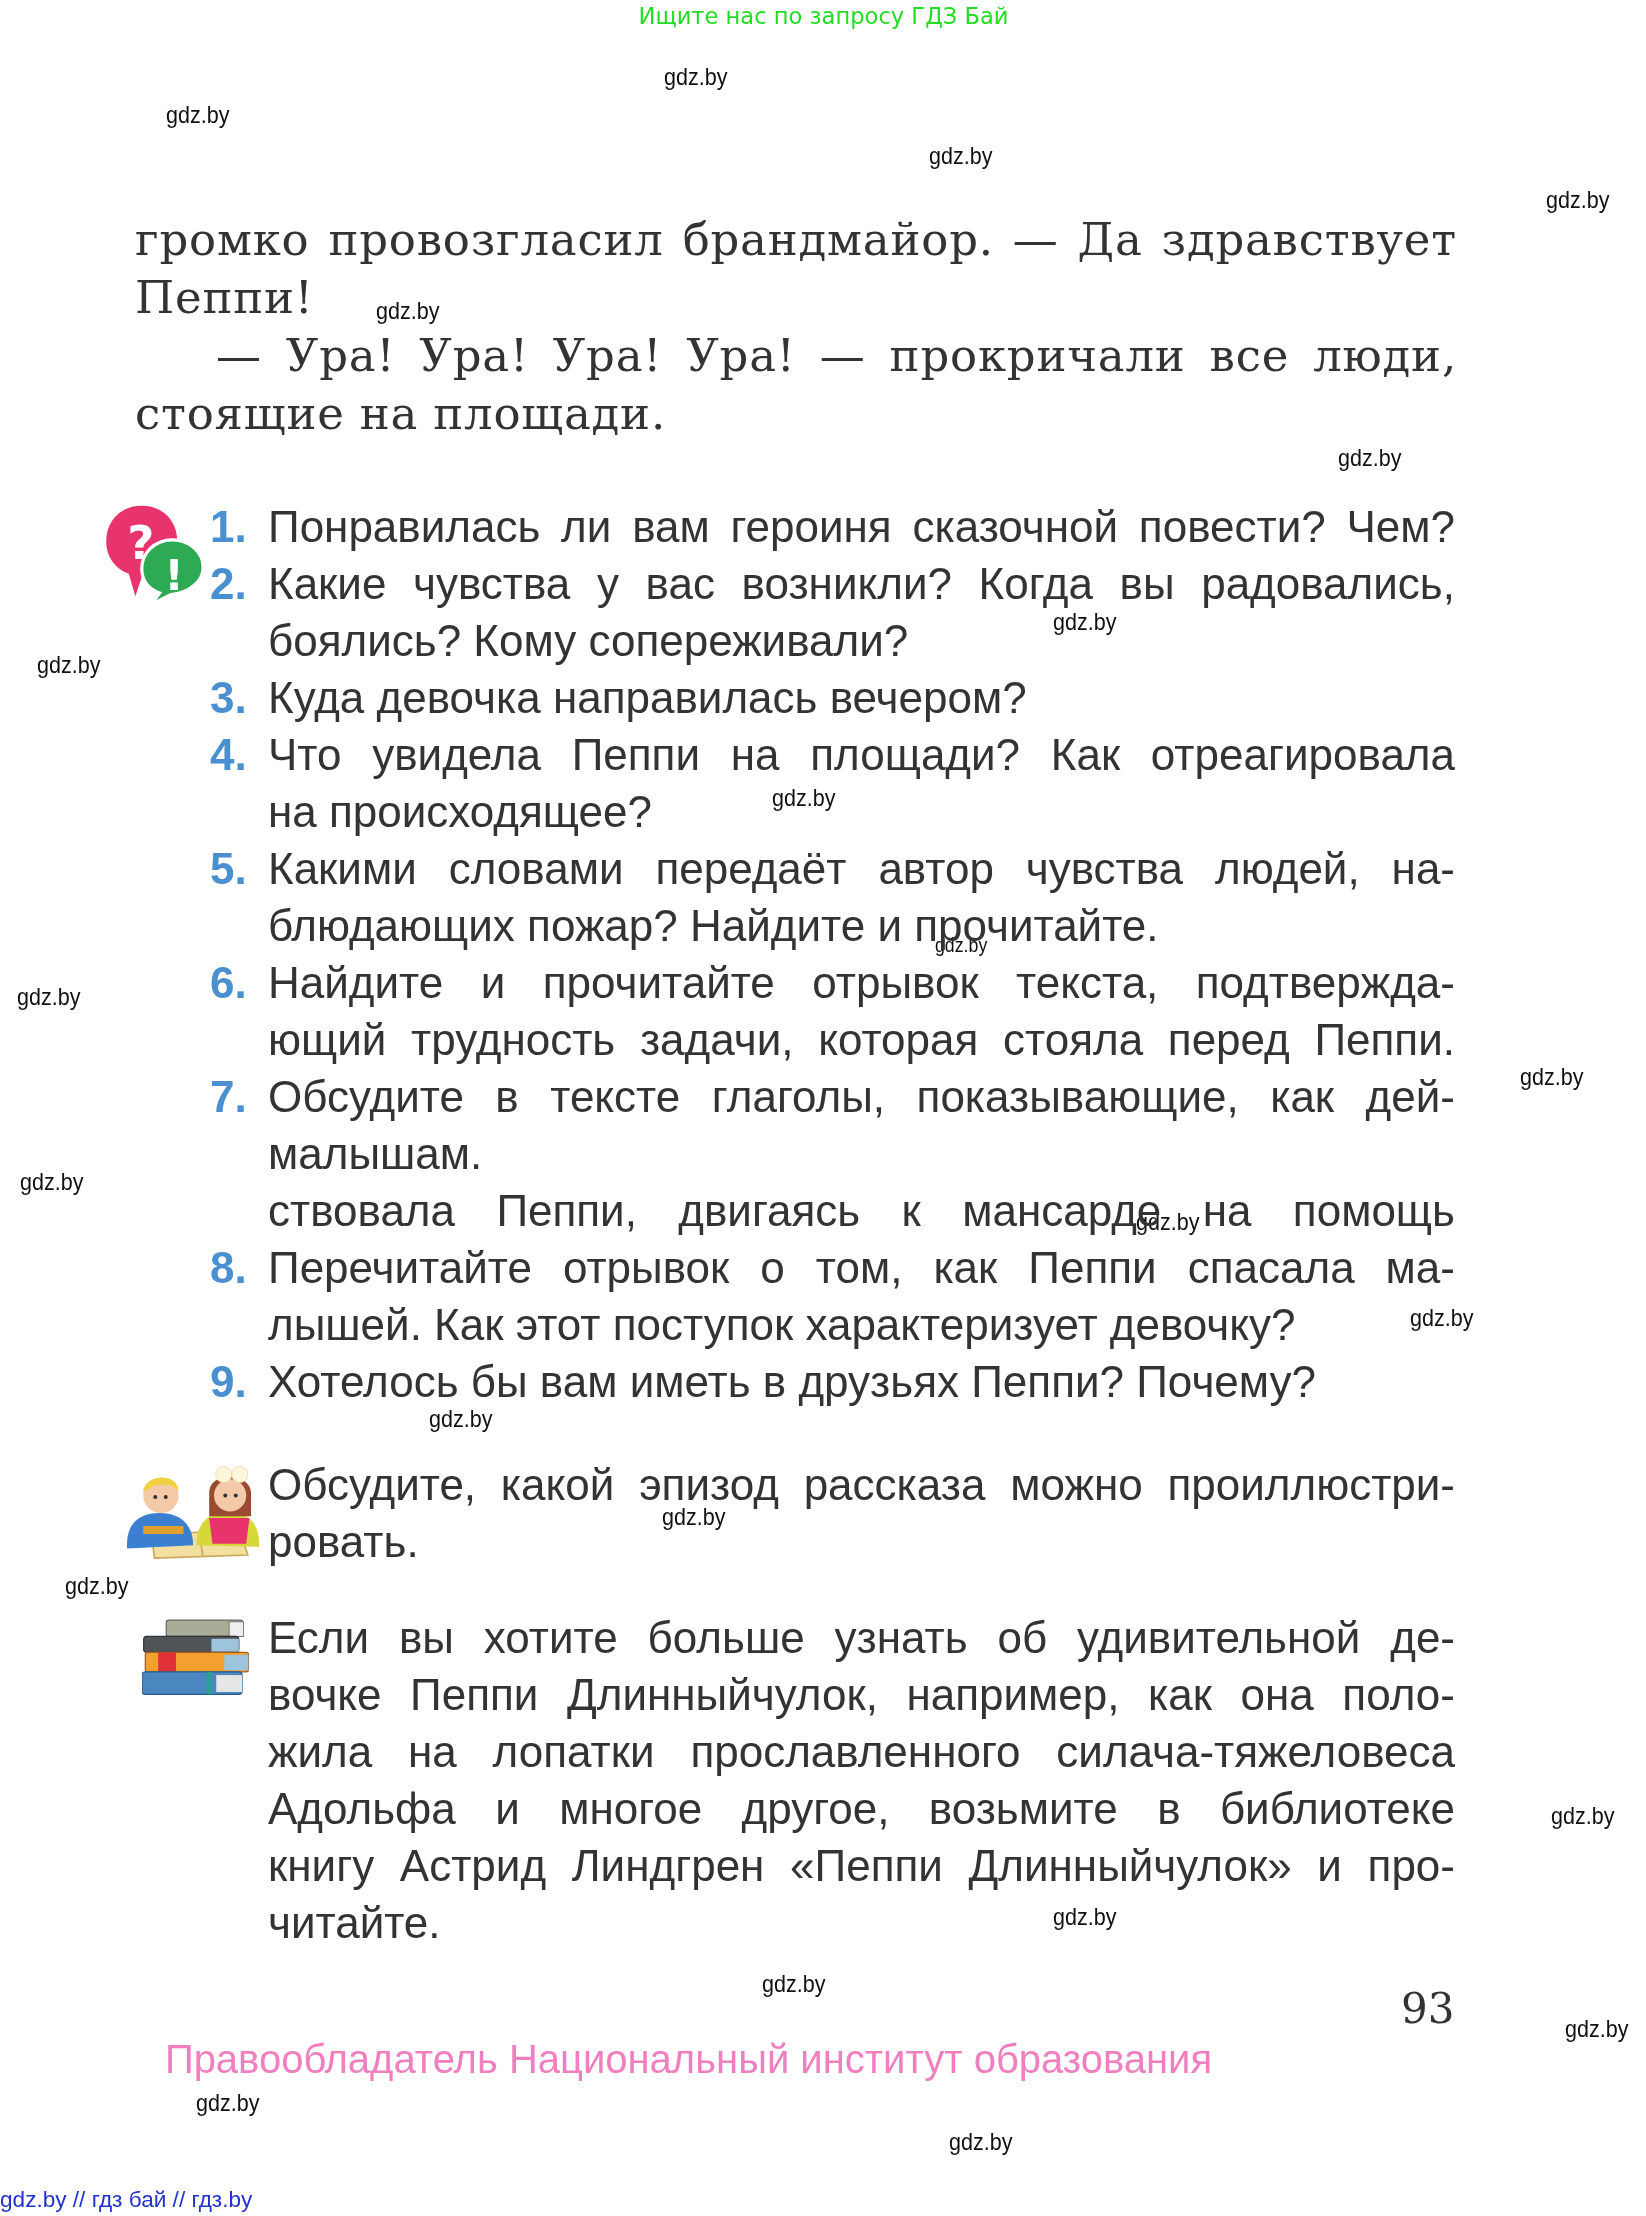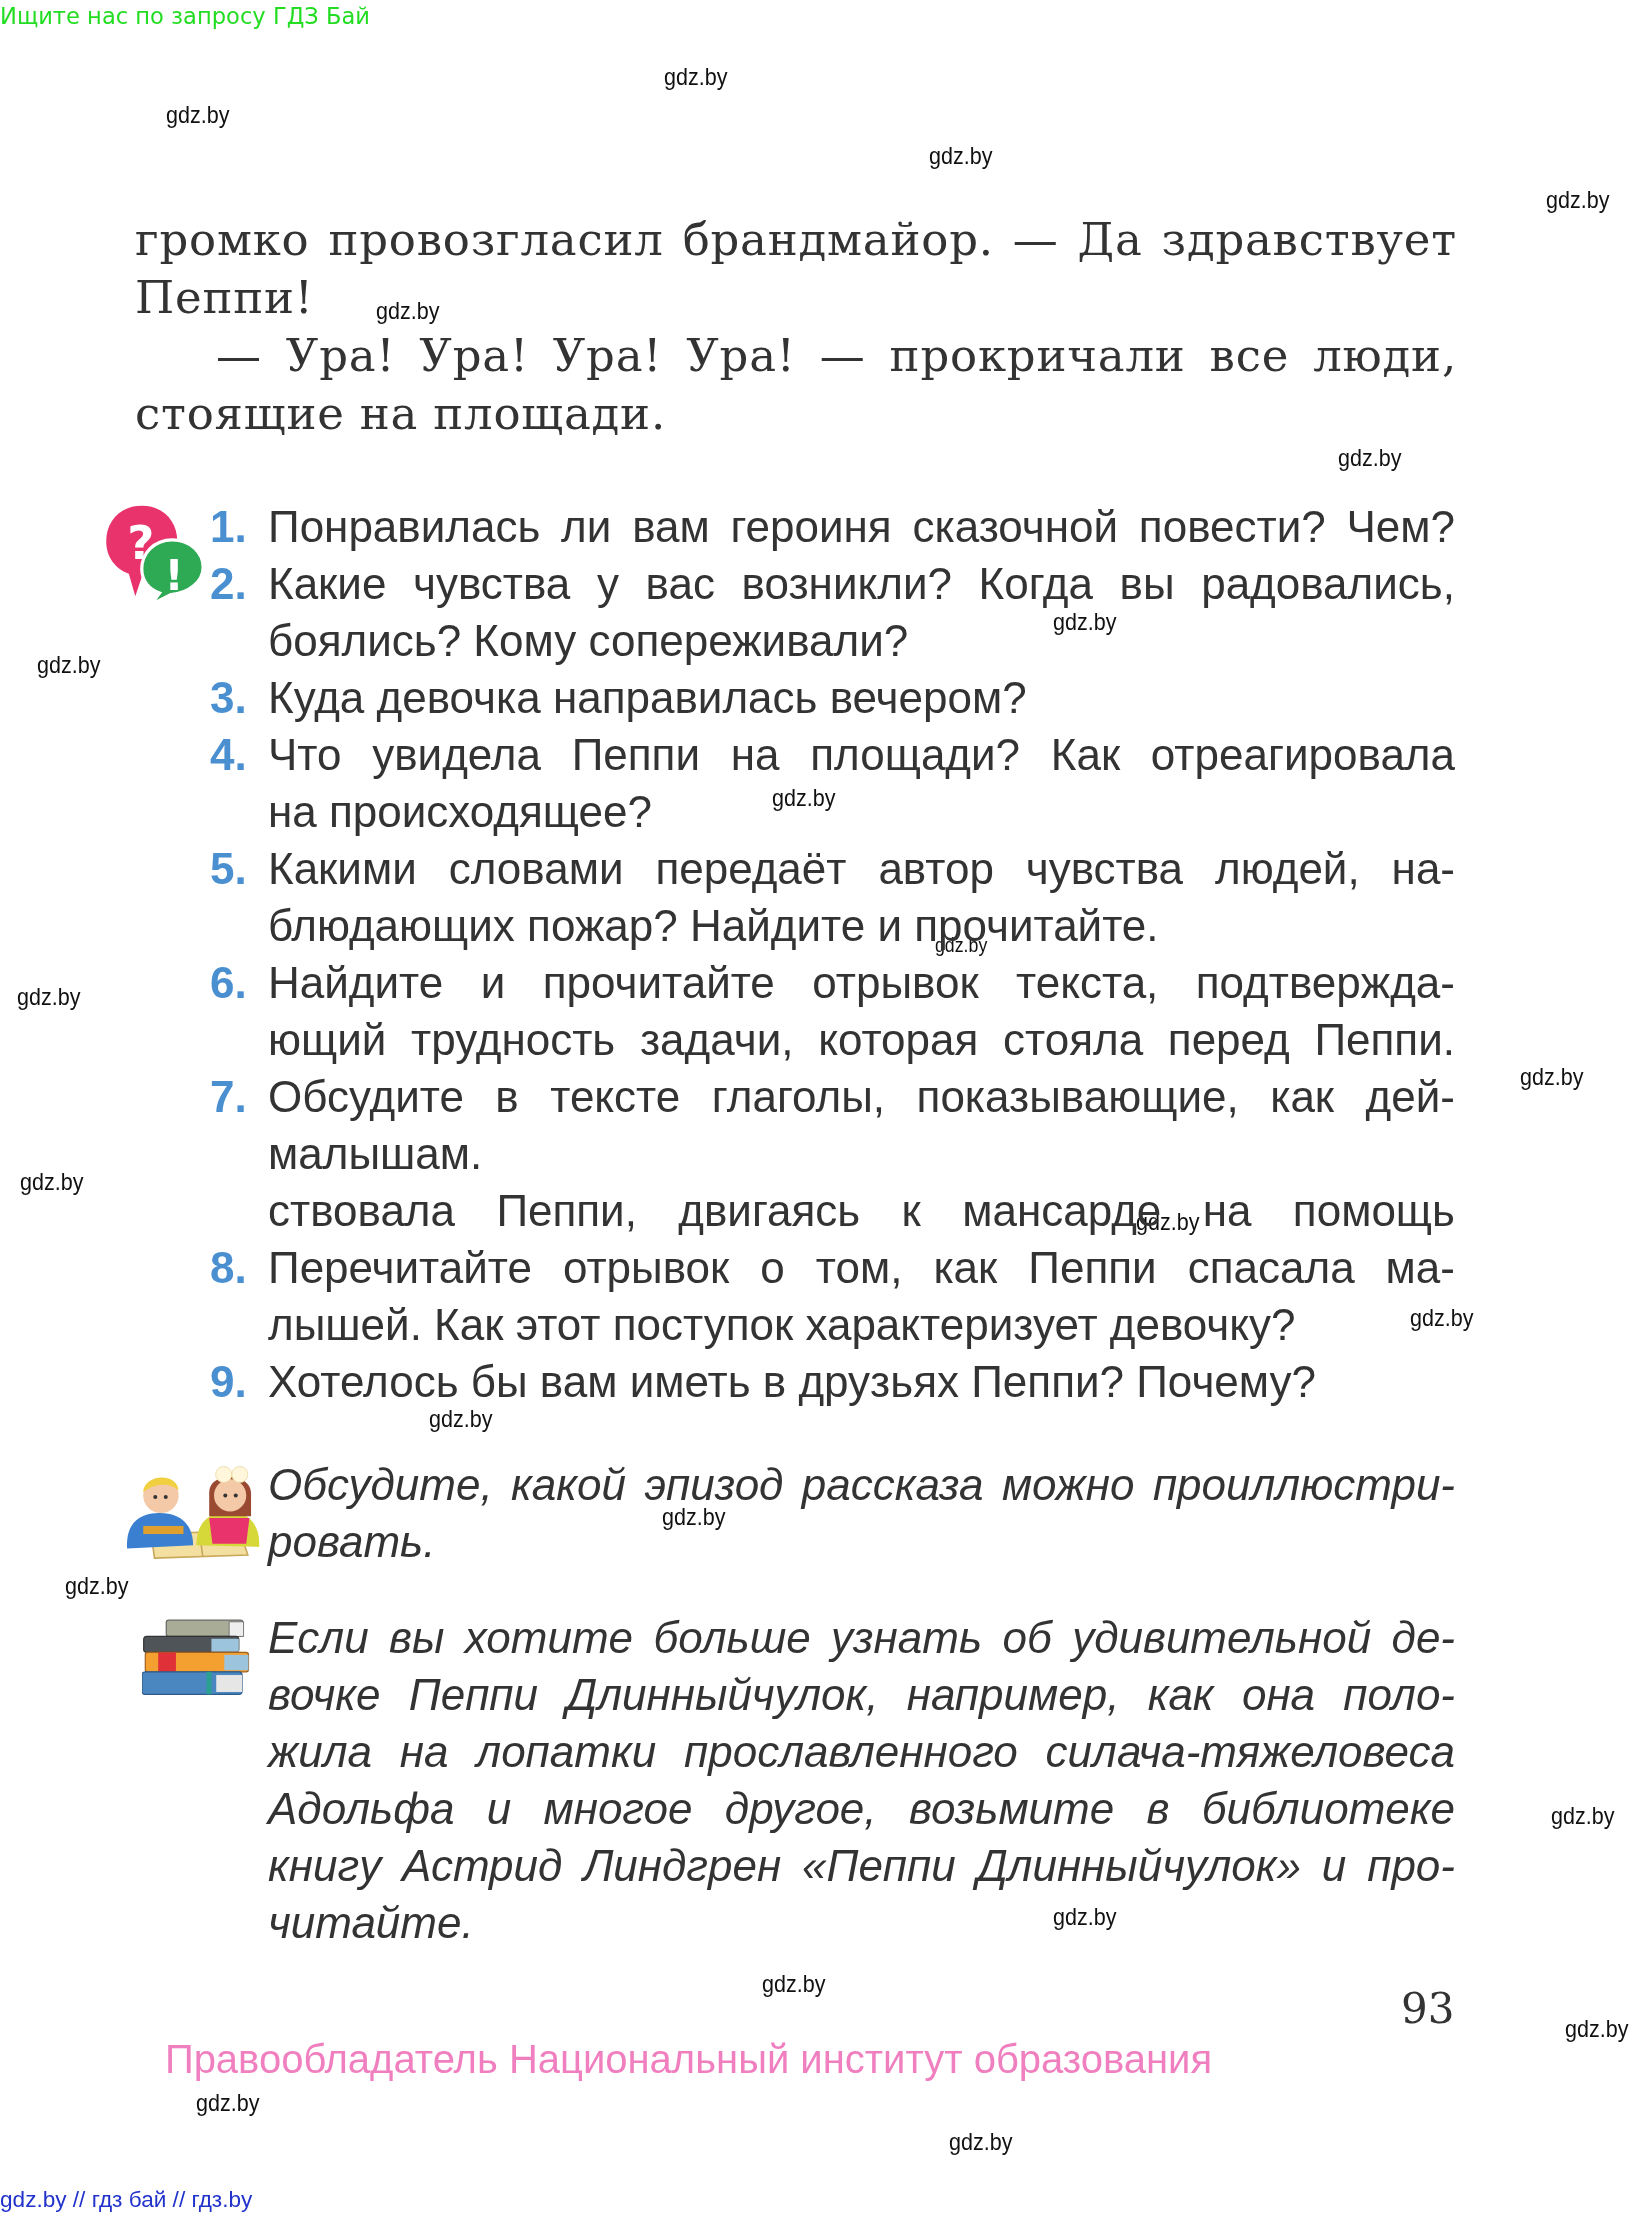--- a/index.html
+++ b/index.html
@@ -1,29 +1,29 @@
 <!DOCTYPE html>
 <html style="font-size:13px"><head>
 <meta charset="utf-8">
 <style>
   html, body { margin:0; padding:0; background:#ffffff; }
   body { width:1647px; height:2216px; position:relative; overflow:hidden; font-family:"Liberation Sans", sans-serif; }
   .abs { position:absolute; }
-  .topline { left:0; width:1647px; top:3.2px; text-align:left; color:#22dd22; font-size:22.6px; font-family:"DejaVu Sans", sans-serif; }
+  .topline { left:0; width:1647px; top:3.2px; text-align:center; color:#22dd22; font-size:22.6px; font-family:"DejaVu Sans", sans-serif; }
   .wm { position:absolute; font-family:"Liberation Sans", sans-serif; font-size:23.4px; color:#111; transform:scaleX(0.92); transform-origin:left top; }
   .wm.small { font-size:19.3px; }
   .serif { position:absolute; left:135px; width:1322px; font-family:"DejaVu Serif", serif; font-size:45px; color:#333; line-height:58px; letter-spacing:0.8px; }
   .serif p { margin:0; text-align:justify; text-align-last:left; }
   .serif p.indent { text-indent:81px; }
   .q { position:absolute; left:210px; width:1245px; font-size:44px; line-height:57px; color:#333; }
   .q .num { position:absolute; left:0; width:56px; color:#4a8fd0; font-weight:bold; }
   .q .txt { display:block; margin-left:58px; text-align:justify; text-align-last:left; }
   .q .txt.fullj { text-align-last:justify; }
   .para { position:absolute; left:268px; width:1187px; font-size:44px; line-height:57px; color:#333; }
-  .para .line { display:block; text-align:justify; text-align-last:justify; white-space:nowrap;font-style:italic; }
+  .para .line { display:block; text-align:justify; text-align-last:justify; white-space:nowrap; }
   .para .line.last { text-align-last:left; }
   .pagenum { position:absolute; left:1401px; top:1984px; font-family:"DejaVu Serif", serif; font-size:42px; color:#333; }
   .copyright { position:absolute; left:0; width:1377px; top:2037px; text-align:center; font-size:40px; color:#f07fbf; }
   .bottomlinks { position:absolute; left:0; width:1647px; top:2187px; font-size:22.6px; color:#2233cc; }
 </style>
 </head>
 <body>
 
 <div class="topline abs">Ищите нас по запросу ГДЗ Бай</div>
 

